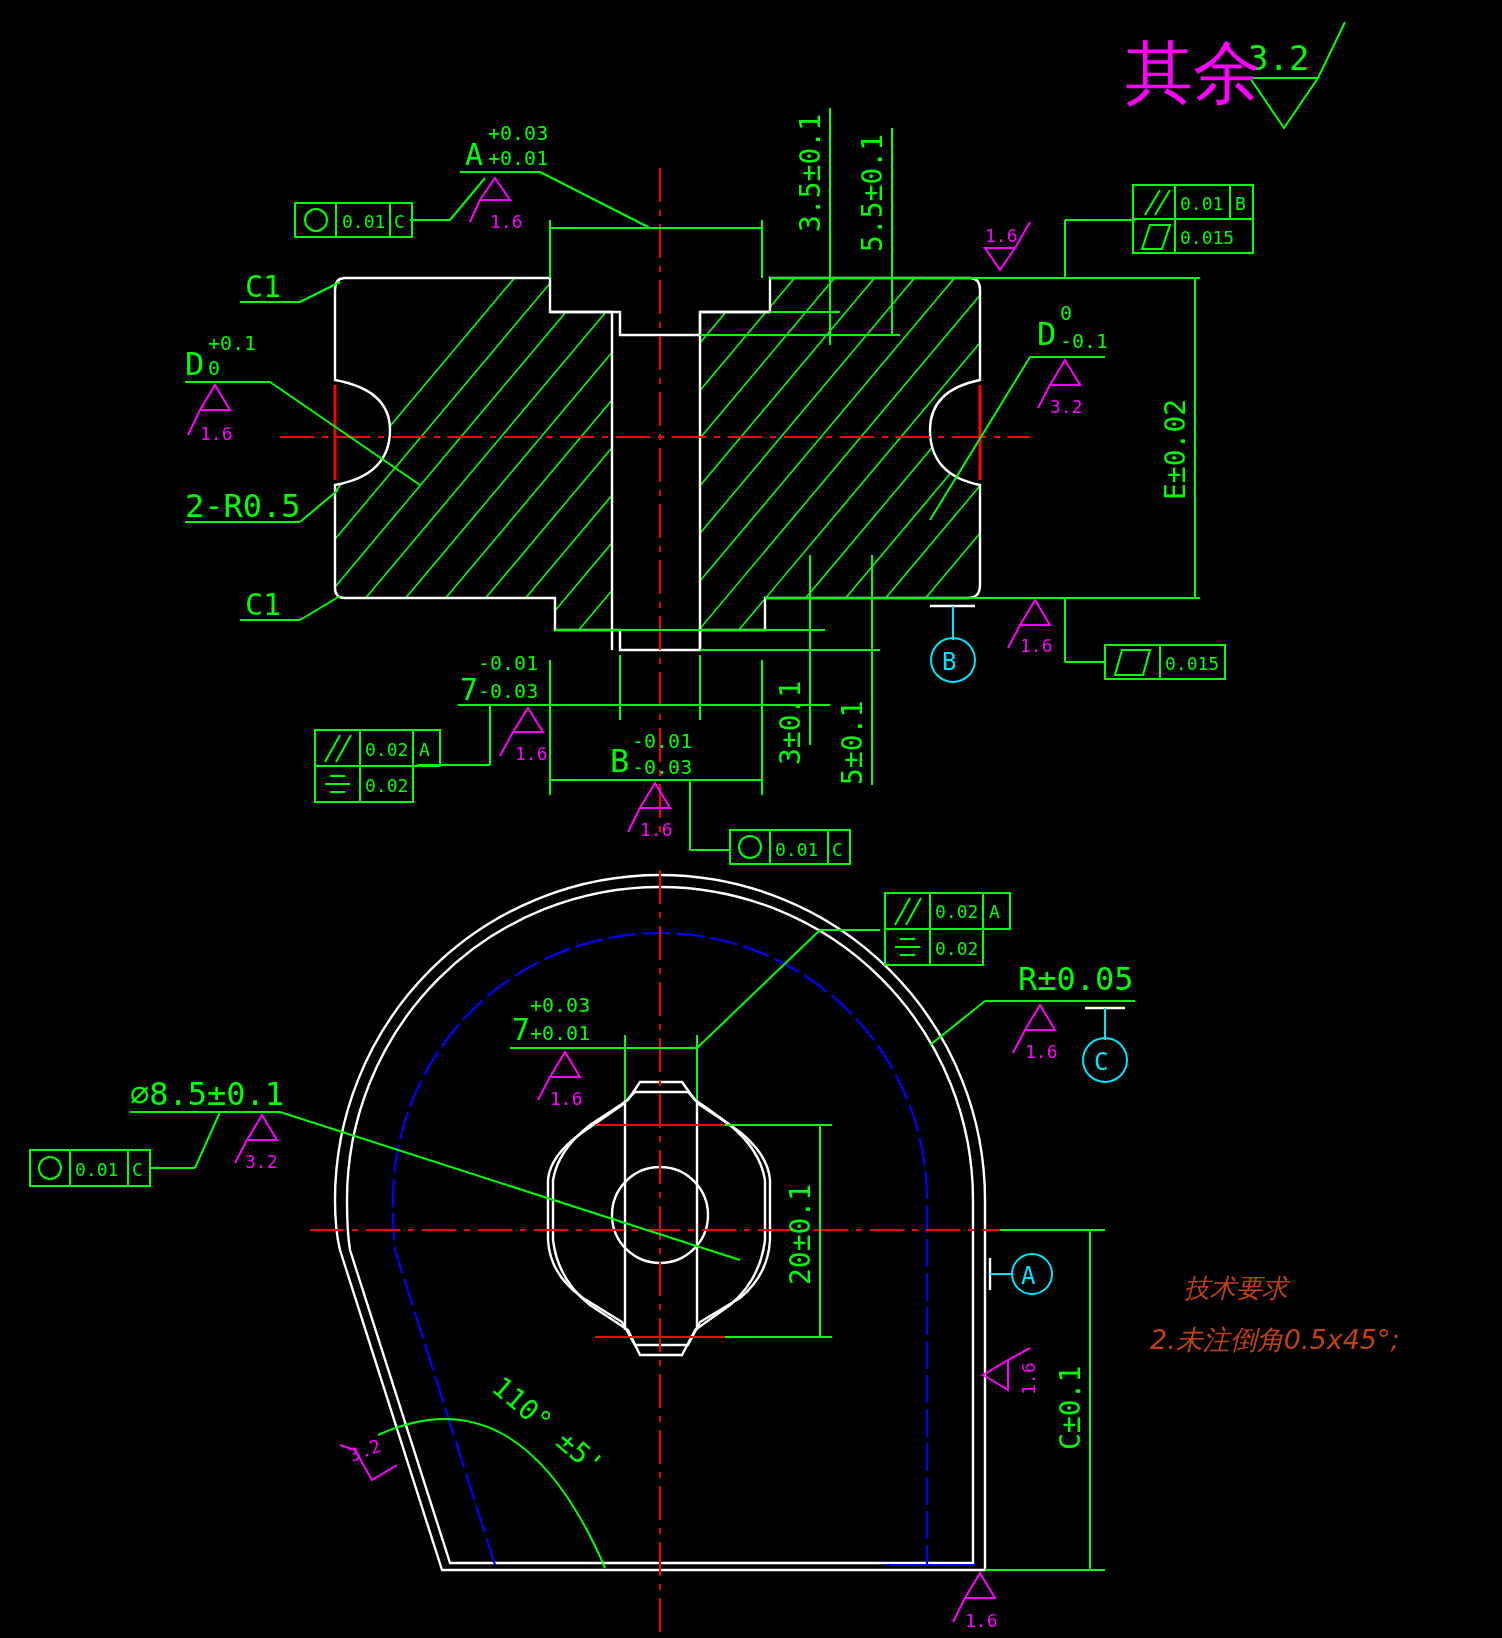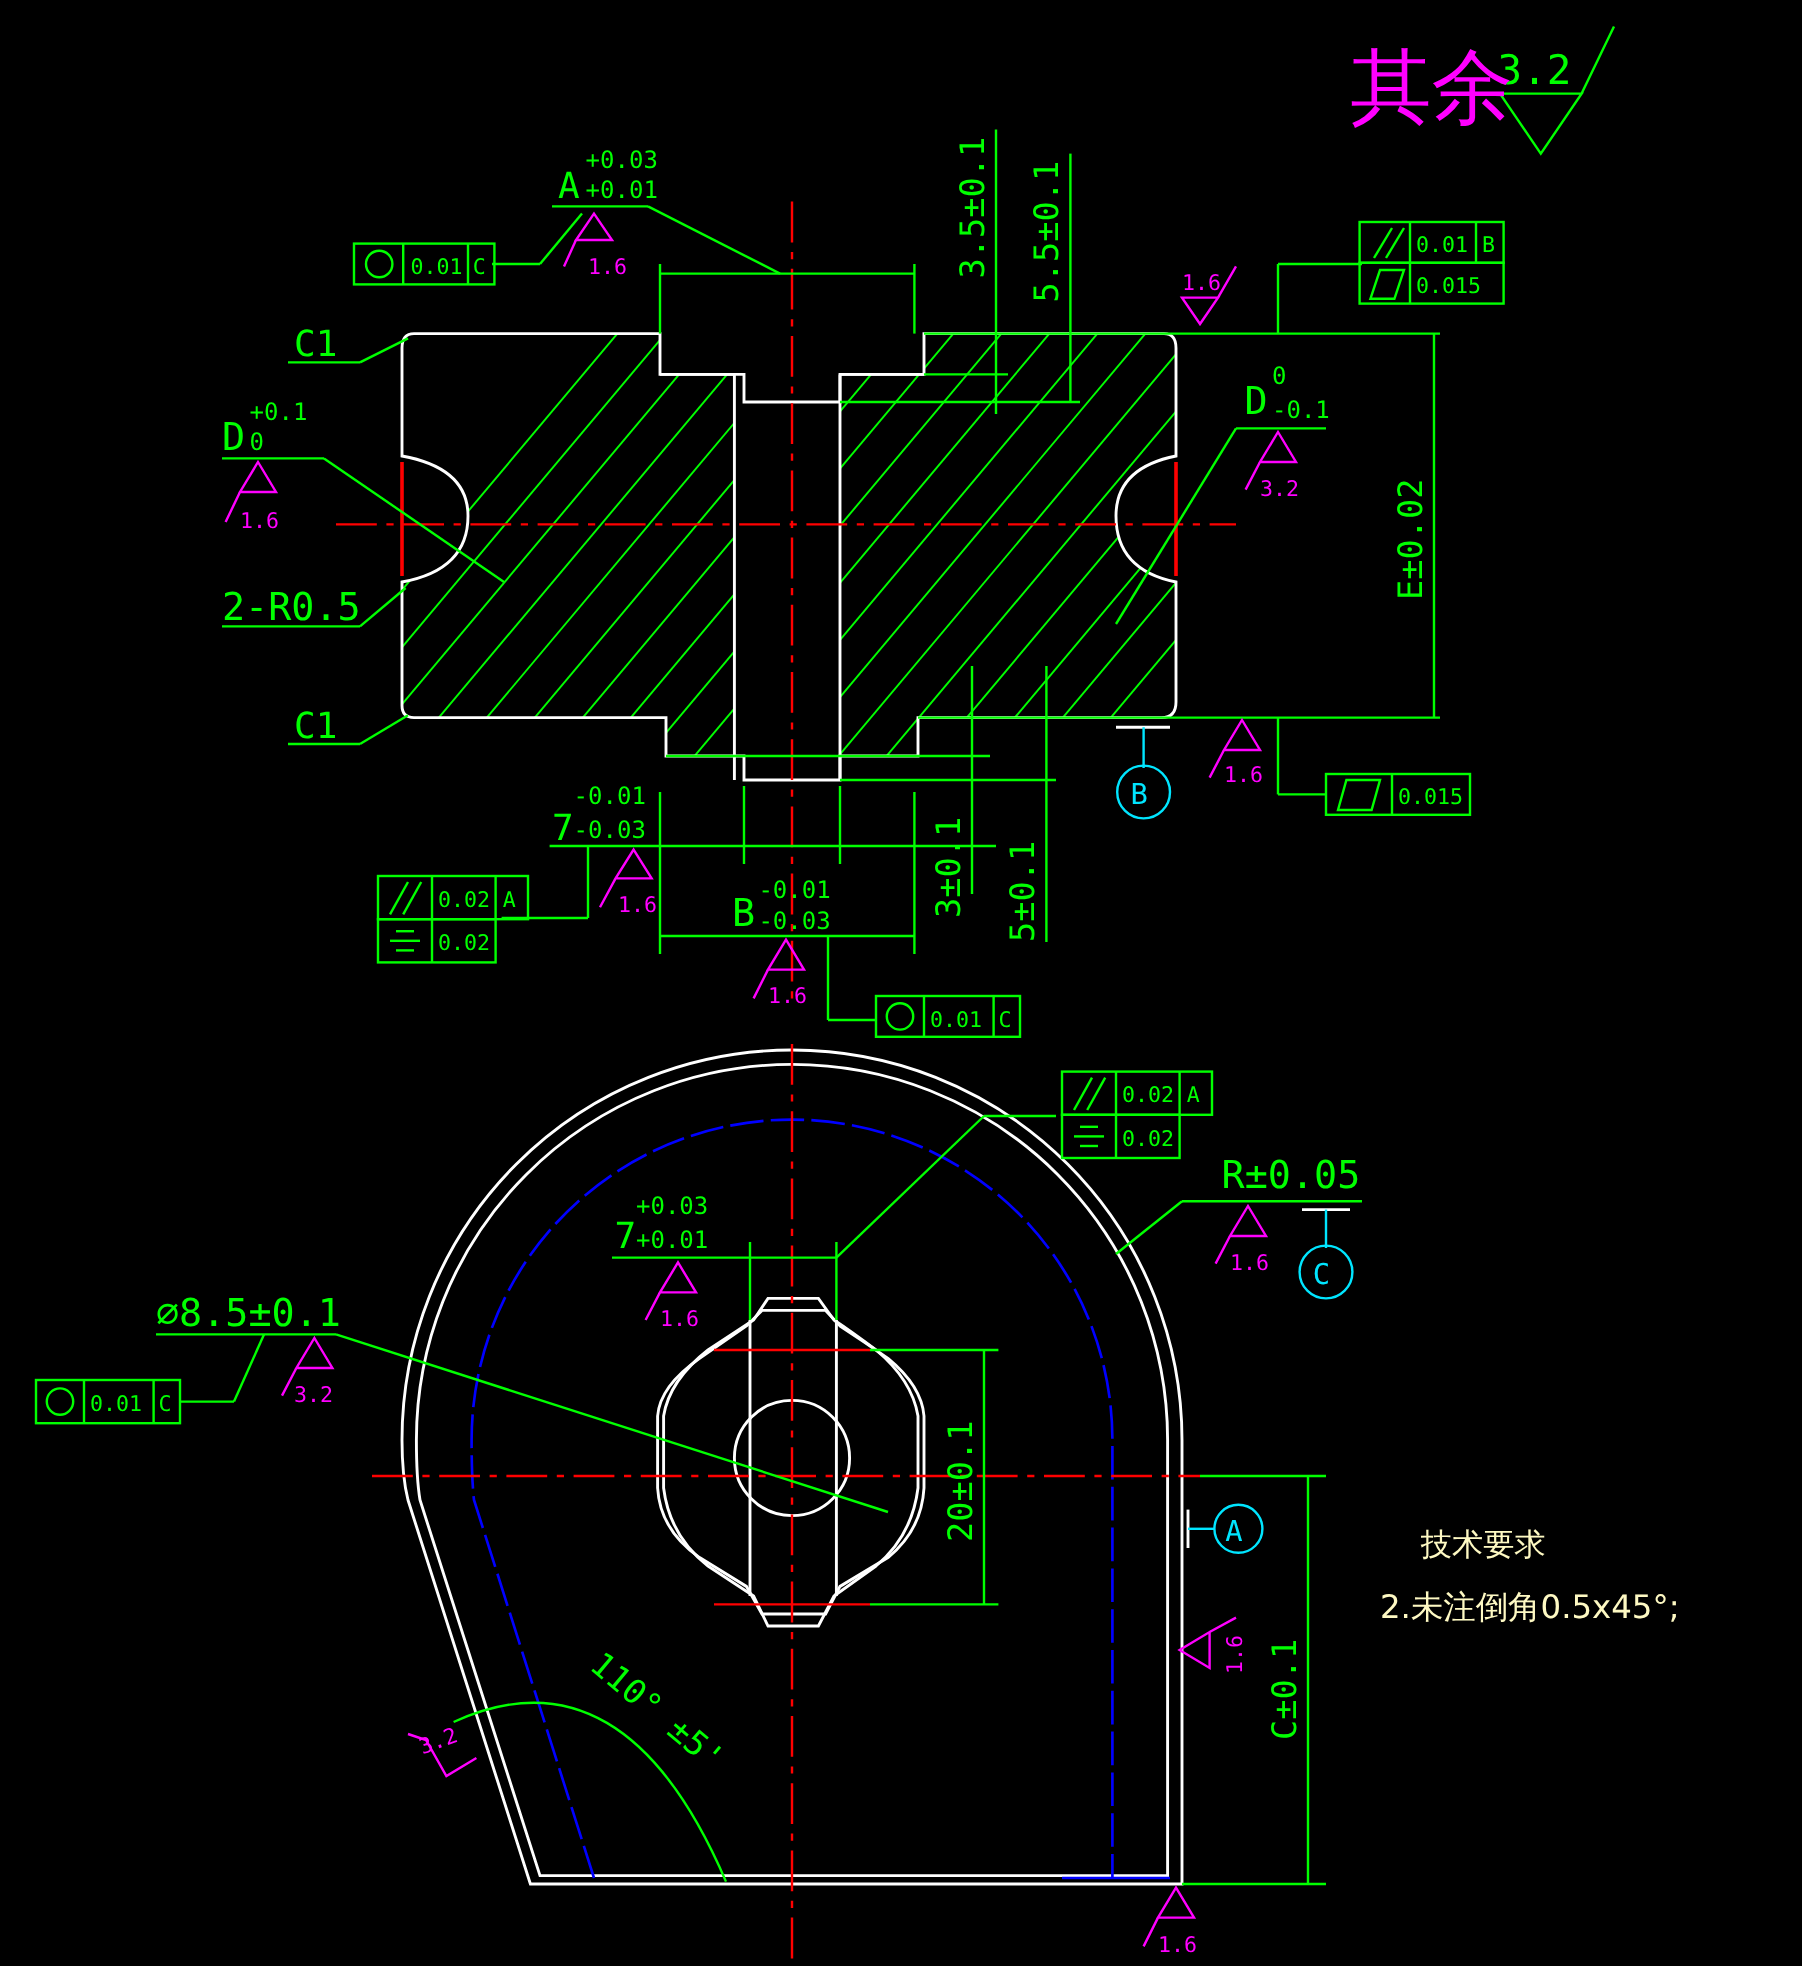--- a/index.html
+++ b/index.html
@@ -7,21 +7,21 @@
   svg{position:absolute;left:0;top:0;}
   .t{font-family:"DejaVu Sans Mono","Liberation Mono",monospace;}
   .g{fill:#00ff00;} .m{fill:#ff00ff;} .c{fill:#00e5ff;}
   .sg{stroke:#00ff00;fill:none;stroke-width:2;}
   .sw{stroke:#ffffff;fill:none;stroke-width:2.4;}
   .sr{stroke:#ff0000;fill:none;stroke-width:2;stroke-dasharray:34 8 6 8;}
   .sb{stroke:#0000ff;fill:none;stroke-width:2.2;stroke-dasharray:28 6;}
   .sm{stroke:#ff00ff;fill:none;stroke-width:2;}
   .sc{stroke:#00e5ff;fill:none;stroke-width:2;}
   .hatch{stroke:#00ff00;stroke-width:1.6;}
-  .notes{position:absolute;left:1150px;top:1262px;color:#fef9c3;font-family:"DejaVu Sans","Liberation Sans",sans-serif;font-size:27px;line-height:52px;}
+  .notes{position:absolute;left:1150px;top:1262px;color:#c2410c;font-family:"DejaVu Sans","Liberation Sans",sans-serif;font-size:27px;line-height:52px;font-style:italic;}
   .notes .title{padding-left:34px;font-size:26px;}
   .remark{position:absolute;left:1125px;top:28px;color:#ff00ff;font-family:Liberation Mono, monospace;font-size:68px;}
 </style>
 </head>
 <body>
 
 <div id="canvas">
 
 <svg width="1502" height="1638" viewBox="0 0 1502 1638">
   <defs>

